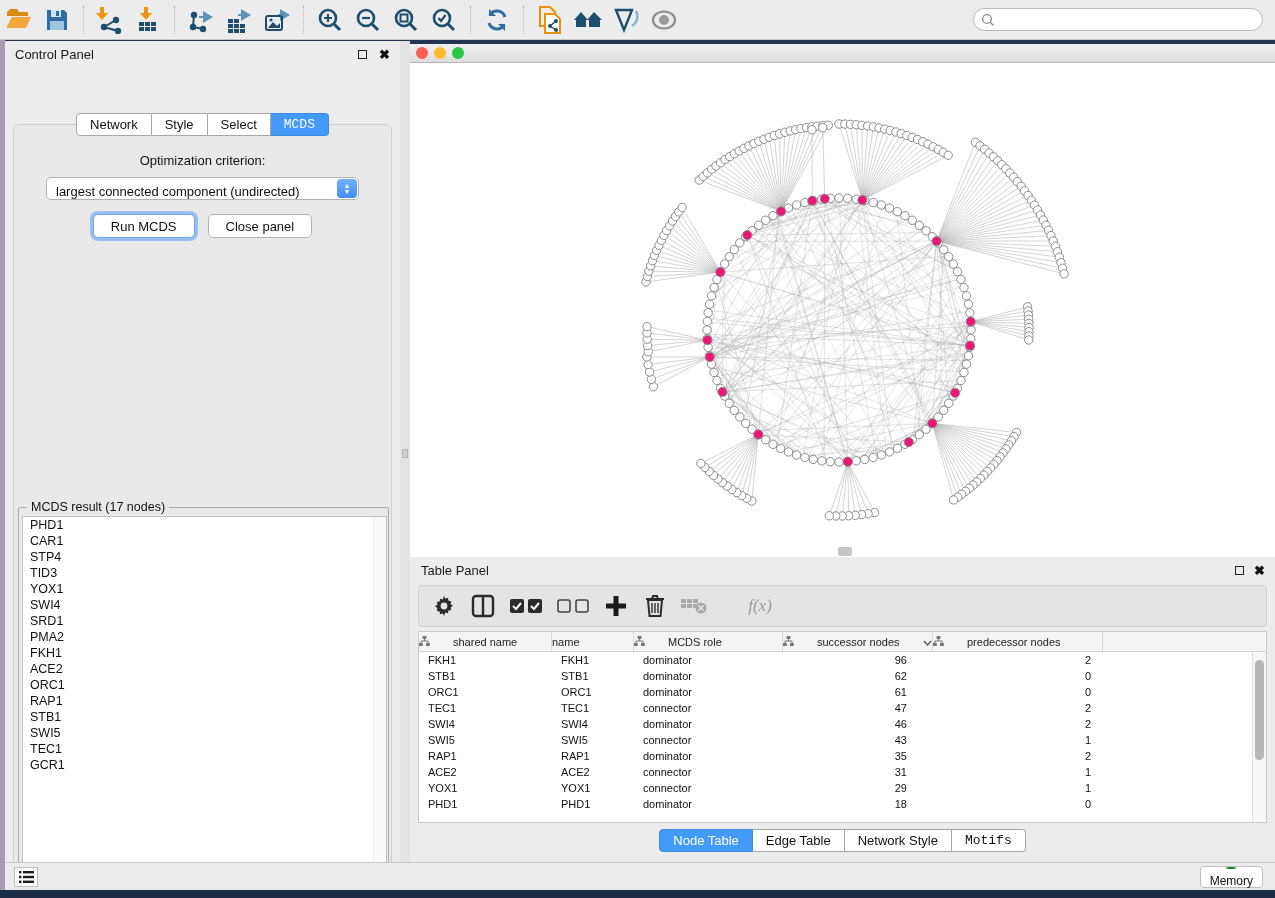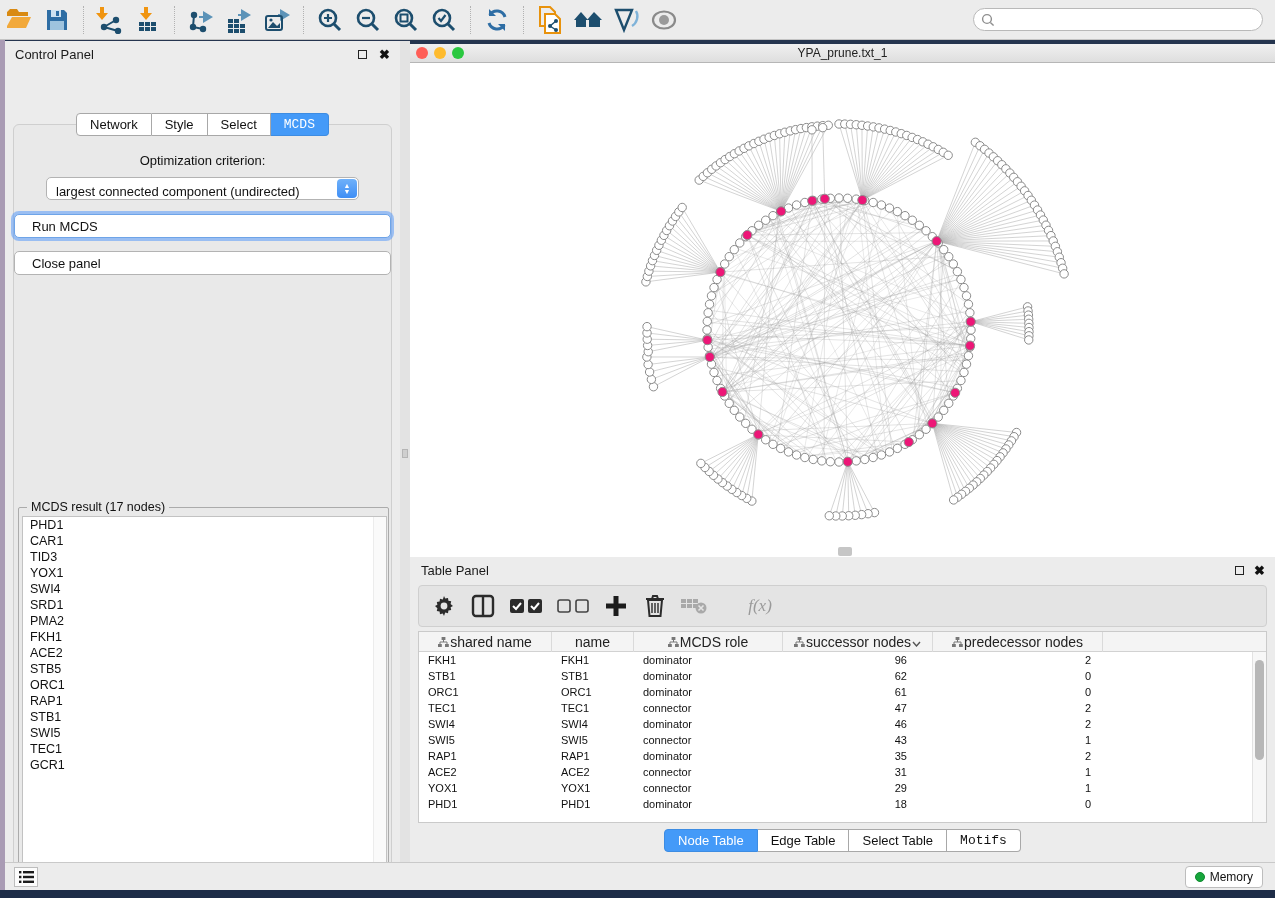--- a/index.html
+++ b/index.html
@@ -27,21 +27,21 @@
   .win-close { font-size:13px; font-weight:bold; color:#111; cursor:pointer; line-height:9px; }
   .seg-wrap { position:absolute; left:0; top:72px; width:395px; display:flex; justify-content:center; z-index:3; }
   .seg, .seg2 { font-size:13px; padding:3px 13px; background:#fff; border:1px solid #a8a8a8; border-left:none; color:#111; cursor:pointer; }
   .seg:first-child, .seg2:first-child { border-left:1px solid #a8a8a8; border-radius:4px 0 0 4px; }
   .seg:last-child, .seg2:last-child { border-radius:0 4px 4px 0;font-family:Liberation Mono, monospace; }
   .seg.active, .seg2.active { background:#449af8; border-color:#3d8ce2; color:#fff; }
   .cpanel-body { position:absolute; left:8px; top:83px; width:379px; height:765px; background:#e9e9e9; border:1px solid #cfcfcf; border-radius:6px; }
   .opt-label { margin-top:28px; text-align:center; font-size:13px; color:#111; }
   .selectbox { position:relative; margin:9px auto 0 auto; width:313px; height:23px; background:#fff; border:1px solid #b3b3b3; border-radius:5px; display:flex; align-items:flex-end; padding-left:9px; font-size:13px; color:#111; cursor:pointer; }
   .selectbox .stepper { position:absolute; right:1px; top:1px; width:20px; height:19px; background:linear-gradient(#6fb1fa,#3f8ef5); border-radius:4px; display:flex; flex-direction:column; align-items:center; justify-content:center; color:#fff; font-size:7px; line-height:6px; }
-  .btnrow { display:flex; justify-content:center; gap:13px; margin-top:14px;flex-direction:column; }
+  .btnrow { display:flex; justify-content:center; gap:13px; margin-top:14px; }
   .pushbtn { height:24px; padding:0 17px; background:#fff; border:1px solid #b3b3b3; border-radius:5px; font-size:13px; color:#111; display:flex; align-items:center; cursor:pointer; font-family:"Liberation Sans",sans-serif; }
   .pushbtn.focused { box-shadow:0 0 0 3px rgba(90,155,250,0.55); border-color:#6ea4e8; }
   .mcds-fieldset { position:absolute; left:4px; top:382px; width:371px; height:371px; border:1px solid #ababab; border-radius:2px; }
   .mcds-legend { position:absolute; left:8px; top:-8px; background:#e9e9e9; padding:0 4px; font-size:12.5px; color:#111; }
   .mcds-list { position:absolute; left:3px; top:8px; width:365px; height:359px; background:#fff; border:1px solid #c2c2c2; overflow:hidden; }
   .mcds-scroll { position:absolute; right:0; top:0; width:13px; height:100%; background:#fafafa; border-left:1px solid #ececec; }
   .mcds-item { font-size:12.5px; color:#111; line-height:16px; padding-left:7px; }
 
   
   .vsplit { position:absolute; left:400px; top:41px; width:10px; height:821px; background:#e3e3e3; }
@@ -54,36 +54,36 @@
   .netcanvas { position:absolute; left:410px; top:63px; width:865px; height:494px; background:#fff; overflow:hidden; }
   .net-hscroll { position:absolute; left:428px; bottom:1px; width:14px; height:9px; background:#c6c6c6; border-radius:2px; }
 
   
   .tpanel { position:absolute; left:410px; top:557px; width:865px; height:305px; background:#ececec; }
   .tpanel-toolbar { position:absolute; left:8px; top:28px; width:849px; height:42px; background:#e4e4e4; border:1px solid #cfcfcf; border-radius:4px; display:flex; align-items:center; padding-left:10px; gap:9px; }
   .tpi { width:30px; height:30px; display:flex; align-items:center; justify-content:center; cursor:pointer; }
   .fx-label { font-family:"Liberation Serif", serif; font-style:italic; font-size:17px; color:#9a9a9a;margin-left:40px; }
   .dtable { position:absolute; left:8px; top:74px; width:849px; height:192px; background:#fff; border:1px solid #cacaca; overflow:hidden; }
   .thead { display:flex; height:20px; background:#f4f4f4; border-bottom:1px solid #d2d2d2; }
-  .th { display:flex; align-items:center; justify-content:center; gap:1px; font-size:14px; color:#222; border-right:1px solid #dadada; height:20px; }
+  .th { display:flex; align-items:center; gap:23px; font-size:11px; color:#222; border-right:1px solid #dadada; height:20px; }
   .th.filler, .td.filler { flex:1; border-right:none; }
   .tbody { }
   .tr { display:flex; height:16px; align-items:center; }
   .td { font-size:11px; color:#111; padding-left:9px; height:16px; line-height:16px; white-space:nowrap; overflow:hidden; }
   .c0{width:133px;} .c1{width:82px;} .c2{width:149px;} .c3{width:150px;} .c4{width:170px;}
   .td.c3 { text-align:right; padding-right:26px; padding-left:0; }
   .td.c4 { text-align:right; padding-right:12px; padding-left:0; }
   .vscroll { position:absolute; right:0; top:20px; width:14px; height:172px; background:#f7f7f7; border-left:1px solid #e2e2e2; }
   .vscroll .thumb { position:absolute; left:2px; top:8px; width:9px; height:100px; background:#b7b7b7; border-radius:5px; }
   .ttabs-wrap { position:absolute; left:0; top:272px; width:865px; display:flex; justify-content:center; }
 
   
   .statusbar { position:absolute; left:5px; top:862px; width:1270px; height:28px; background:#ececec; border-top:1px solid #c9c9c9; display:flex; align-items:center; }
   .status-listbtn { width:24px; height:20px; margin-left:9px; background:#fcfcfc; border:1px solid #bdbdbd; display:flex; align-items:center; justify-content:center; cursor:pointer; }
-  .memorybtn { margin-left:auto; margin-right:12px; height:22px; background:#fff; border:1px solid #bdbdbd; border-radius:4px; display:flex; align-items:center; gap:5px; padding:0 9px; font-size:12px; color:#111; cursor:pointer; }
+  .memorybtn { margin-left:auto; margin-right:12px; height:22px; background:#fff; border:1px solid #bdbdbd; border-radius:4px; display:flex; align-items:center; gap:5px; padding:0 9px; font-size:12px; color:#111; cursor:pointer;flex-direction:column; }
   .memdot { width:10px; height:10px; border-radius:50%; background:#17a63c; border:1px solid #0e8a2e; }
   svg.icon { display:block; }
 </style>
 </head>
 <body>
 
 <div id="app">
 
   <div class="toolbar">
     <div class="tb-icon">
@@ -261,45 +261,44 @@
       <div class="btnrow">
         <button class="pushbtn focused">Run MCDS</button>
         <button class="pushbtn">Close panel</button>
       </div>
       <div class="mcds-fieldset">
         <span class="mcds-legend">MCDS result (17 nodes)</span>
         <div class="mcds-list">
           <div class="mcds-scroll"></div>
         <div class="mcds-item">PHD1</div>
             <div class="mcds-item">CAR1</div>
+            <div class="mcds-item">STP4</div>
             <div class="mcds-item">TID3</div>
             <div class="mcds-item">YOX1</div>
             <div class="mcds-item">SWI4</div>
             <div class="mcds-item">SRD1</div>
             <div class="mcds-item">PMA2</div>
             <div class="mcds-item">FKH1</div>
             <div class="mcds-item">ACE2</div>
-            <div class="mcds-item">STB5</div>
             <div class="mcds-item">ORC1</div>
             <div class="mcds-item">RAP1</div>
             <div class="mcds-item">STB1</div>
             <div class="mcds-item">SWI5</div>
             <div class="mcds-item">TEC1</div>
             <div class="mcds-item">GCR1</div>
           </div>
       </div>
     </div>
   </div>
 
   <div class="vsplit">
       <div class="knob"></div>
     </div>
 
   <div class="netwin-title">
-    <span class="netwin-name">YPA_prune.txt_1</span>
     <span class="tl" style="background:#ff5e57;"></span>
     <span class="tl" style="background:#febb2e;"></span>
     <span class="tl" style="background:#2ac840;"></span>
   </div>
   <div class="netcanvas">
     <svg width="865" height="494" viewBox="0 0 865 494">
         <line x1="310.35918588850996" y1="209.1350086238418" x2="306.87666481190956" y2="216.90118761350413" stroke="#9a9a9a" stroke-width="0.7" opacity="0.38"></line>
         <line x1="310.35918588850996" y1="209.1350086238418" x2="298.3870066579251" y2="286.08522911109793" stroke="#9a9a9a" stroke-width="0.7" opacity="0.38"></line>
         <line x1="310.35918588850996" y1="209.1350086238418" x2="470.55562387814666" y2="392.2881882864383" stroke="#9a9a9a" stroke-width="0.7" opacity="0.38"></line>
         <line x1="310.35918588850996" y1="209.1350086238418" x2="559.8035089374969" y2="284.7325139119685" stroke="#9a9a9a" stroke-width="0.7" opacity="0.38"></line>
@@ -1141,21 +1140,21 @@
             <div class="td filler"></div>
           </div>
         </div>
       <div class="vscroll">
           <div class="thumb"></div>
         </div>
     </div>
     <div class="ttabs-wrap">
         <div class="seg2 active">Node Table</div>
         <div class="seg2">Edge Table</div>
-        <div class="seg2">Select Table</div>
+        <div class="seg2">Network Style</div>
         <div class="seg2">Motifs</div>
       </div>
   </div>
 
   <div class="statusbar">
     <div class="status-listbtn">
       <svg class="icon" width="15" height="12" viewBox="0 0 15 12">
           <g fill="#1c1c1c">
             <rect x="0" y="0" width="2.4" height="2.4"></rect>
             <rect x="0" y="4.8" width="2.4" height="2.4"></rect>

